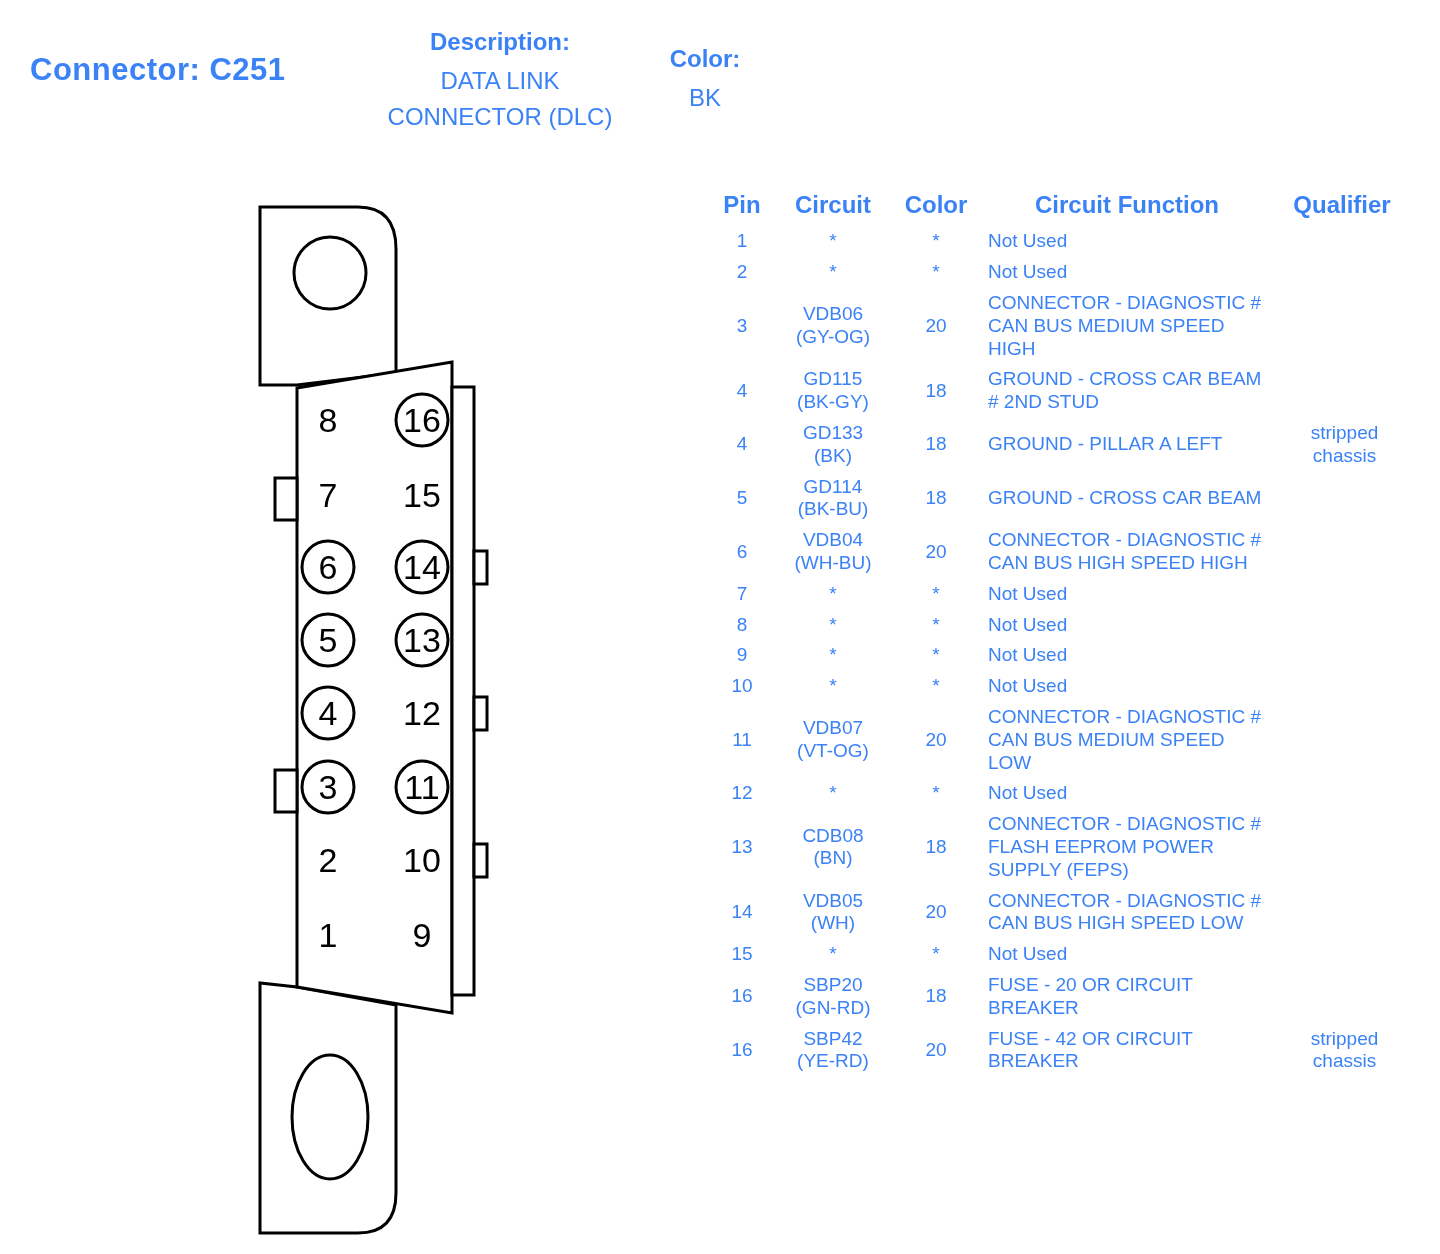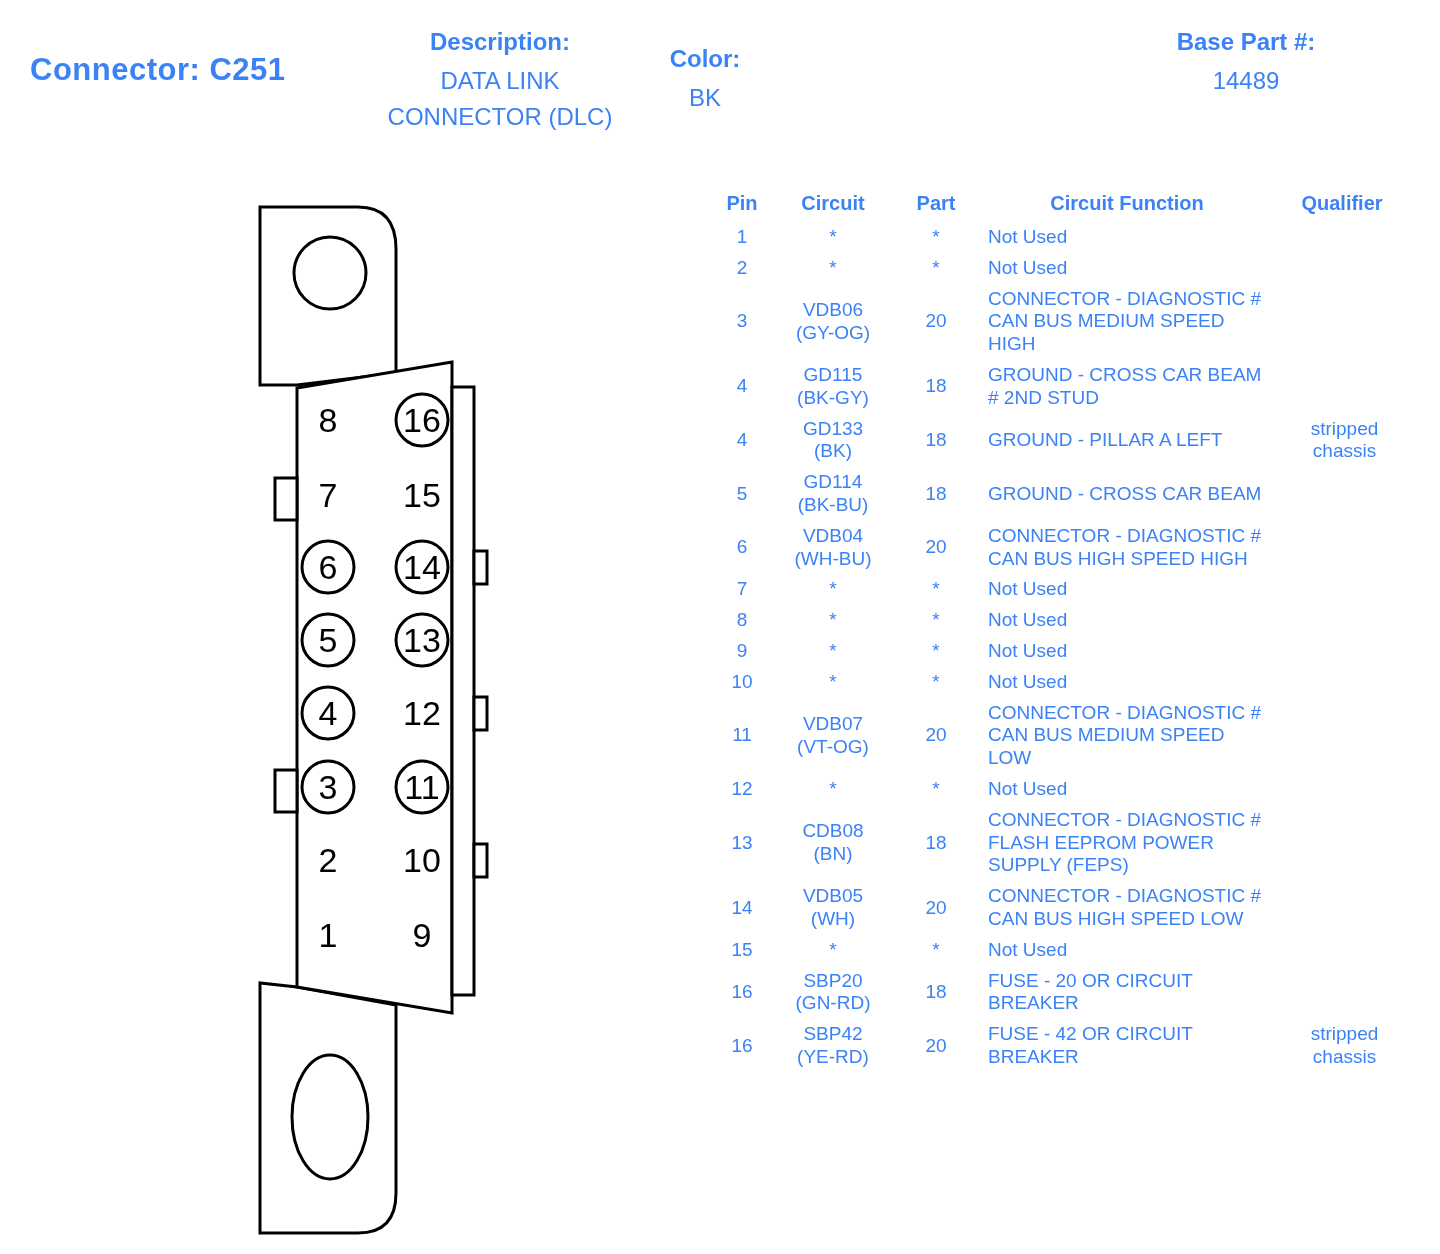--- a/index.html
+++ b/index.html
@@ -20,21 +20,21 @@
   .outline { fill:#ffffff; stroke:#000000; stroke-width:3; }
   .pin-circle { fill:none; stroke:#000000; stroke-width:3; }
   .pin-num {
     font-family:"Liberation Sans", sans-serif;
     font-size:34px; fill:#000; text-anchor:middle; dominant-baseline:central;
   }
 
   
   .pin-table { border-collapse:collapse; table-layout:fixed; }
   .pin-table th {
-    font-size:20px; font-weight:bold; text-align:center;
+    font-size:24px; font-weight:bold; text-align:center;
     padding:0 5px 8px 5px; vertical-align:bottom; line-height:1.1;
   }
   .pin-table td {
     font-size:19px; padding:4px 5px; vertical-align:middle; line-height:1.2;
   }
   th.col-pin, td.col-pin { width:60px; text-align:center; }
   th.col-circuit, td.col-circuit { width:122px; text-align:center; white-space:pre-line; }
   th.col-gauge, td.col-gauge { width:84px; text-align:center; }
   th.col-function { width:298px; }
   td.col-function { text-align:left; padding-left:10px; }
@@ -53,24 +53,20 @@
     <div class="hdr-value">BK</div>
   </div>
 
   <div class="abs hdr-block" style="left:360px; top:28px; width:280px;">
     <div class="hdr-label">Description:</div>
     <div class="hdr-value">DATA LINK
 CONNECTOR (DLC)</div>
   </div>
 
 
-  <div class="abs hdr-block" style="left:1136px; top:28px; width:220px;">
-    <div class="hdr-label">Base Part #:</div>
-    <div class="hdr-value">14489</div>
-  </div>
 
   <svg id="connector-svg" class="abs" style="left:250px; top:195px;" width="240" height="1050" viewBox="0 0 240 1050">
 
     <path class="outline" d="M 10 12 H 108 Q 146 12 146 54 V 178 L 47 190 H 10 Z"></path>
     <circle class="outline" cx="80" cy="78" r="36"></circle>
 
     <path class="outline" d="M 10 788 V 1038 H 108 Q 146 1038 146 998 V 810 L 47 792 Z"></path>
     <ellipse class="outline" cx="80" cy="922" rx="38" ry="62"></ellipse>
 
     <path class="outline" d="M 47 193 L 202 167 V 818 L 47 792 Z"></path>
@@ -109,21 +105,21 @@
         <text x="172" y="665" class="pin-num">10</text>
         <text x="172" y="740" class="pin-num">9</text>
       </g>
   </svg>
 
   <table class="pin-table abs" style="left:712px; top:192px;">
     <thead>
       <tr>
         <th class="col-pin">Pin</th>
         <th class="col-circuit">Circuit</th>
-        <th class="col-gauge">Part</th>
+        <th class="col-gauge">Color</th>
         <th class="col-function">Circuit Function</th>
         <th class="col-qualifier">Qualifier</th>
       </tr>
     </thead>
     <tbody id="pin-table-body">
         <tr>
           <td class="col-pin">1</td>
           <td class="col-circuit">*</td>
           <td class="col-gauge">*</td>
           <td class="col-function">Not Used</td>

